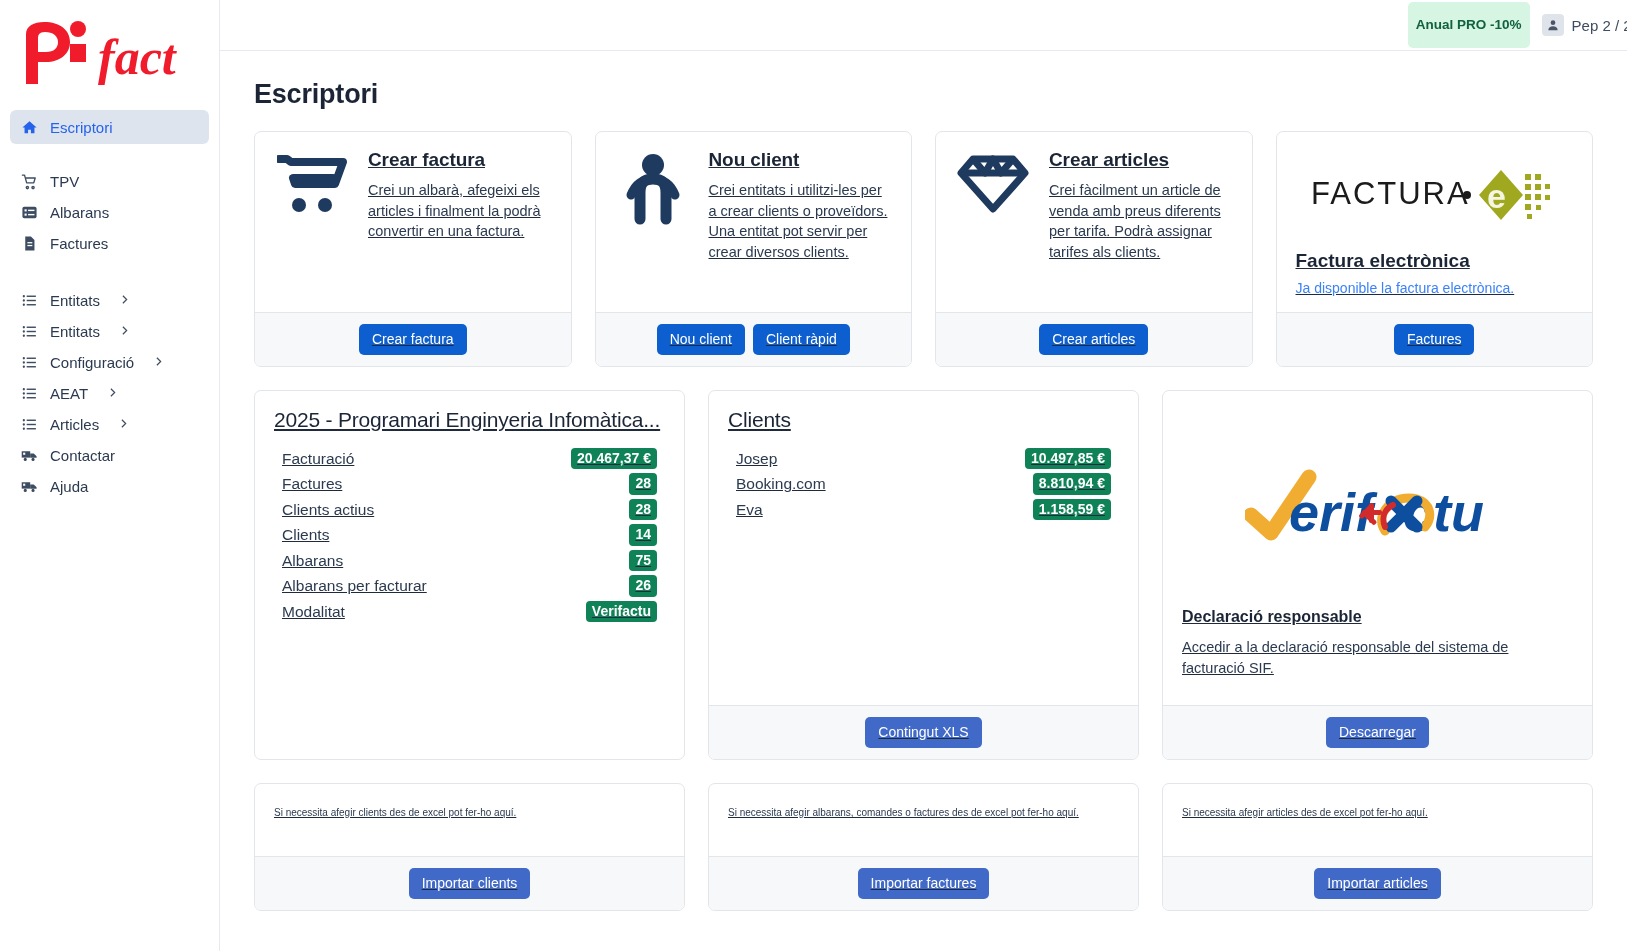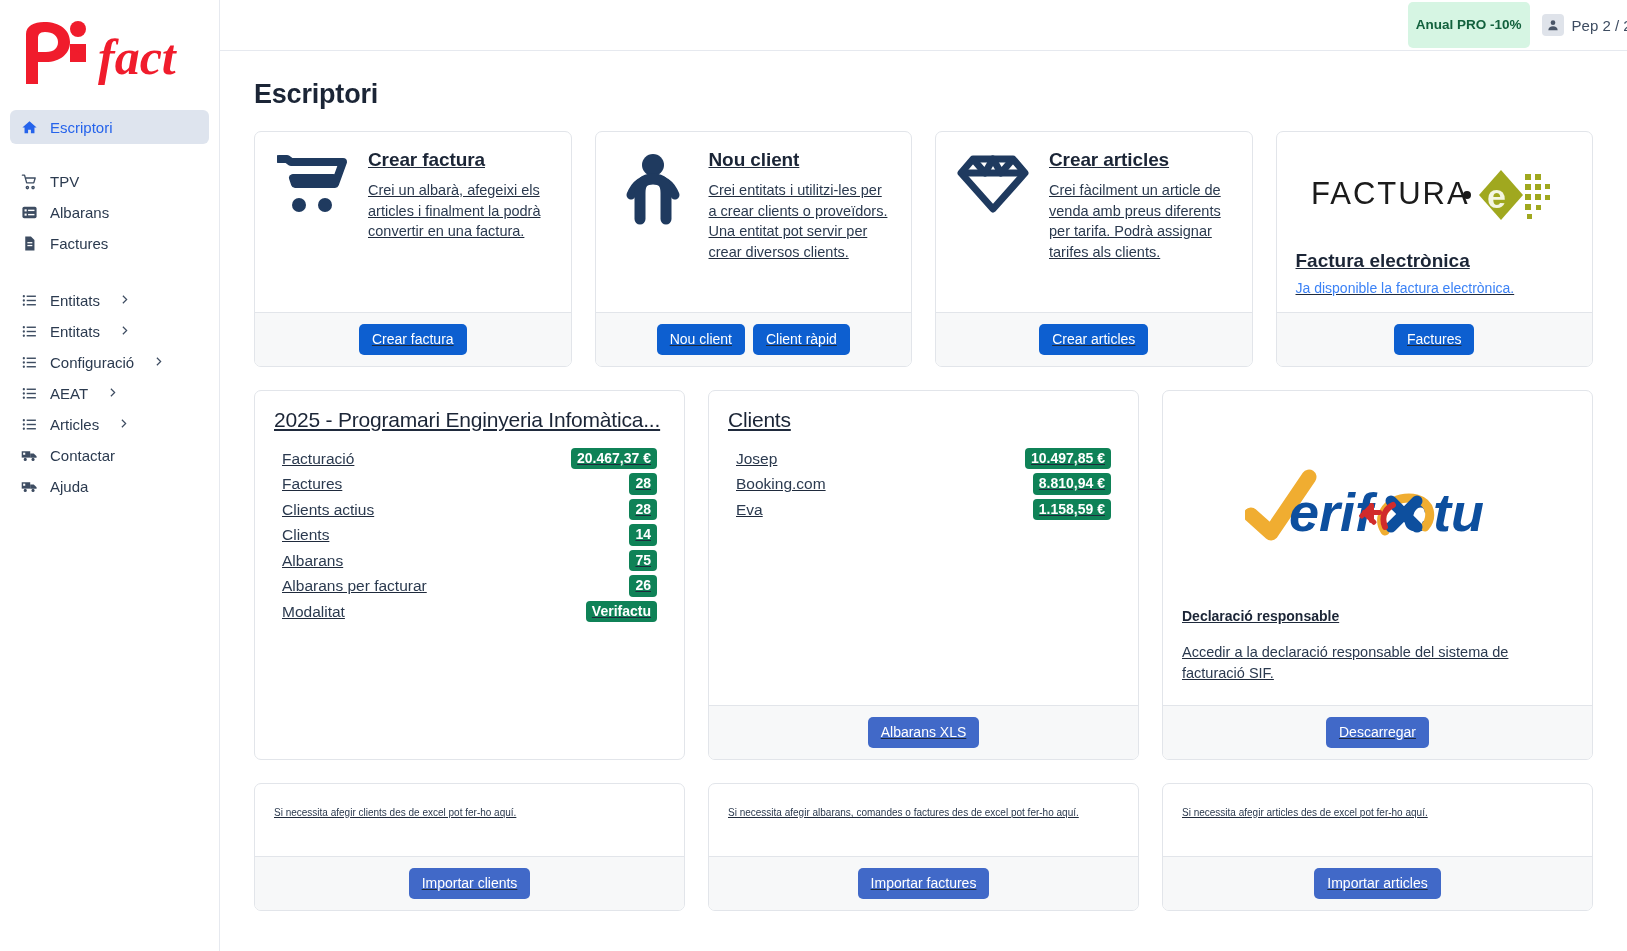--- a/index.html
+++ b/index.html
@@ -181,21 +181,21 @@
     padding: 3px 6px;
     line-height: 1.1;
     white-space: nowrap;
   }
 
   .stats-card { min-height: 370px; }
   .clients-card { min-height: 328px; }
   .verifactu-card { min-height: 370px; }
 
   .vf-logo { display: flex; justify-content: center; align-items: center; height: 200px; }
-  .vf-title { font-size: 14px; font-weight: bold; color: #1b2536; margin-bottom: 18px; }
+  .vf-title { font-size: 16px; font-weight: bold; color: #1b2536; margin-bottom: 11px; }
   .vf-sub { font-size: 14.5px; line-height: 1.45; color: #2b3a4f; }
 
   
   .import-card .card-body { padding: 22px 19px 26px 19px; min-height: 72px; }
   .import-txt { font-size: 10px; line-height: 1.45; color: #2b3a4f; }
 </style>
 </head>
 <body>
 
 <div class="app">
@@ -555,21 +555,21 @@
                 <span>Booking.com</span>
                 <span class="badge-green">8.810,94 €</span>
               </div>
               <div class="stat-row">
                 <span>Eva</span>
                 <span class="badge-green">1.158,59 €</span>
               </div>
             </div>
           </div>
           <div class="card-foot">
-            <button class="btn btn-soft">Albarans XLS</button>
+            <button class="btn btn-soft">Contingut XLS</button>
           </div>
         </section>
 
         <section class="card verifactu-card">
           <div class="card-body">
             <div class="vf-logo">
               <svg width="266" height="86" viewBox="0 0 266 86">
                 <path d="M6 50 L26 68 L64 12" fill="none" stroke="#f0ad31" stroke-width="15" stroke-linecap="round" stroke-linejoin="round"></path>
                 <text x="44" y="66" font-family="Liberation Sans, sans-serif" font-style="italic" font-weight="bold" font-size="54" fill="#0d4f9e">erif</text>
                 <text x="158" y="66" font-family="Liberation Sans, sans-serif" font-style="italic" font-weight="bold" font-size="54" fill="#0d4f9e">ctu</text>

